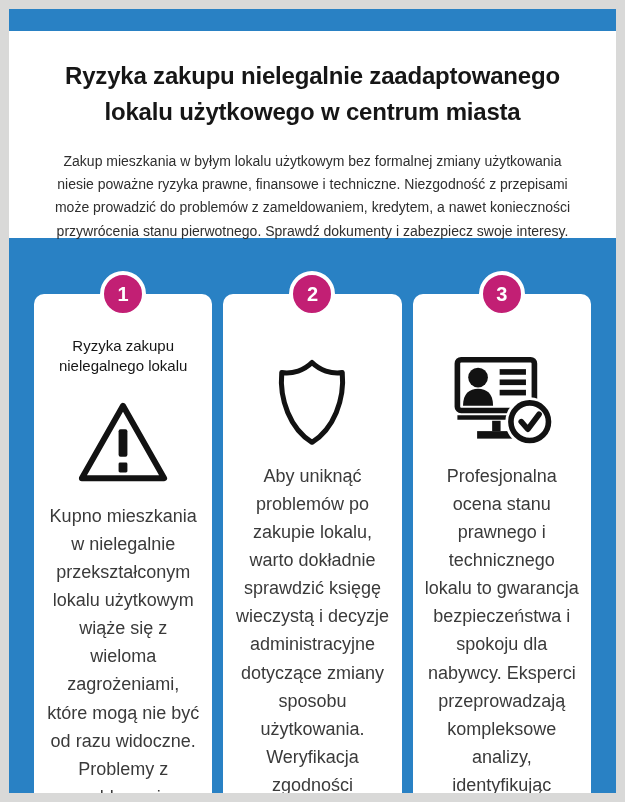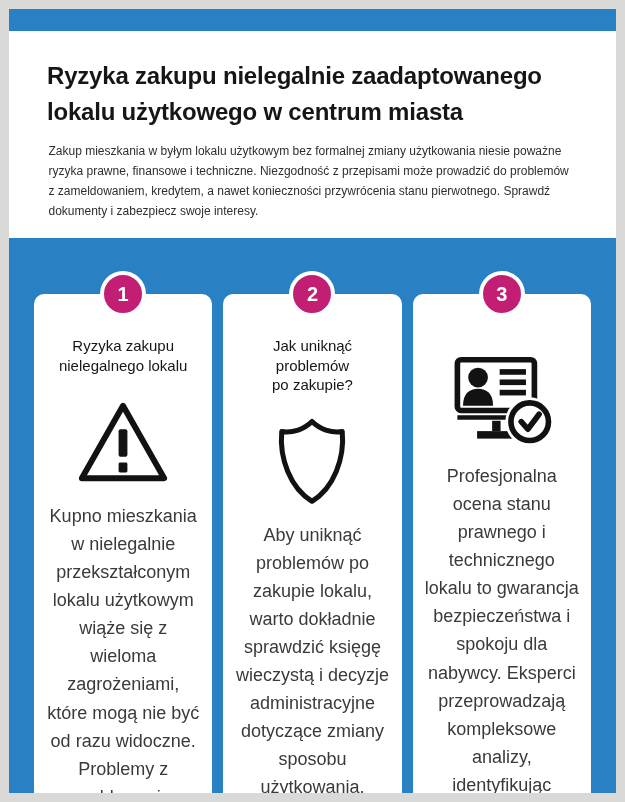--- a/index.html
+++ b/index.html
@@ -26,33 +26,34 @@
   .frame {
     width: 100%; height: 100%;
     background: var(--accent-blue);
     display: flex; flex-direction: column;
     overflow: hidden;
   }
   .top-accent-bar { height: 22px; flex: 0 0 auto; }
   .header {
     background: #ffffff;
     height: 207px; flex: 0 0 auto;
+    text-align: center;
     padding: 27px 38px 0;
   }
   .page-title {
     font-size: 24px;
     font-weight: 700;
     line-height: 1.5;
     color: var(--text-dark);
     letter-spacing: -0.2px;
   }
   .intro-text {
-    margin: 12px auto 0;
+    margin: 20px auto 0;
     max-width: 528px;
-    font-size: 12px;
+    font-size: 14px;
     line-height: 1.66;
     color: #2e2e2e;
   }
   .cards-section {
     flex: 1;
     display: flex;
     gap: 11px;
     padding: 56px 25px 28px;
     align-items: stretch;
   }
@@ -119,21 +120,20 @@
             <path d="M50 9 L92 83 H8 Z" fill="none" stroke="currentColor" stroke-width="6" stroke-linejoin="round"></path>
             <rect x="45.5" y="33" width="9" height="28" rx="2" fill="currentColor"></rect>
             <rect x="45.5" y="67" width="9" height="10" rx="1.5" fill="currentColor"></rect>
           </svg>
         </div>
         <div class="card-body">Kupno mieszkania w nielegalnie przekształconym lokalu użytkowym wiąże się z wieloma zagrożeniami, które mogą nie być od razu widoczne. Problemy z zameldowaniem, kredytem hipotecznym czy ryzyko nakazu przywrócenia stanu pierwotnego to tylko niektóre z nich. Dokładna analiza dokumentów to podstawa ochrony interesów kupującego.</div>
       </div>
 
       <div class="card">
         <div class="number-badge">2</div>
-        <div class="card-title">Jak uniknąć problemów po zakupie?</div>
         <div class="icon-wrap">
           <svg width="84" height="96" viewBox="0 0 100 110" aria-hidden="true">
             <path d="M50 8 C59 17 73 22 86 20 C89 52 76 87 50 103 C24 87 11 52 14 20 C27 22 41 17 50 8 Z" fill="none" stroke="currentColor" stroke-width="6" stroke-linejoin="round"></path>
           </svg>
         </div>
         <div class="card-body">Aby uniknąć problemów po zakupie lokalu, warto dokładnie sprawdzić księgę wieczystą i decyzje administracyjne dotyczące zmiany sposobu użytkowania. Weryfikacja zgodności technicznej oraz konsultacja z ekspertami pomagają zabezpieczyć się przed koniecznością kosztownych przeróbek czy sankcji prawnych.</div>
       </div>
 
       <div class="card">
         <div class="number-badge">3</div>

